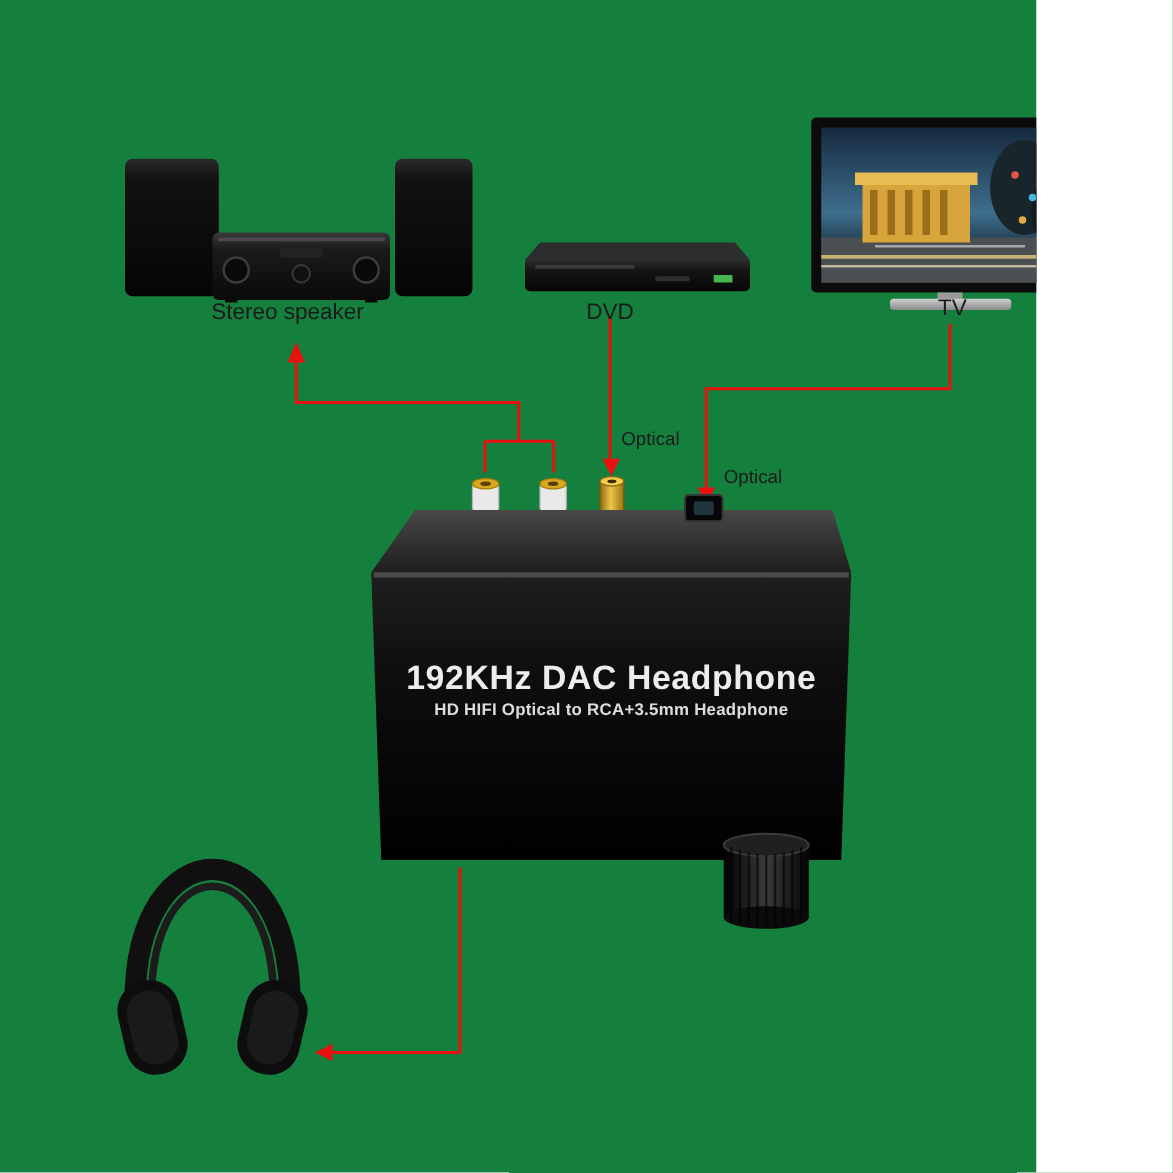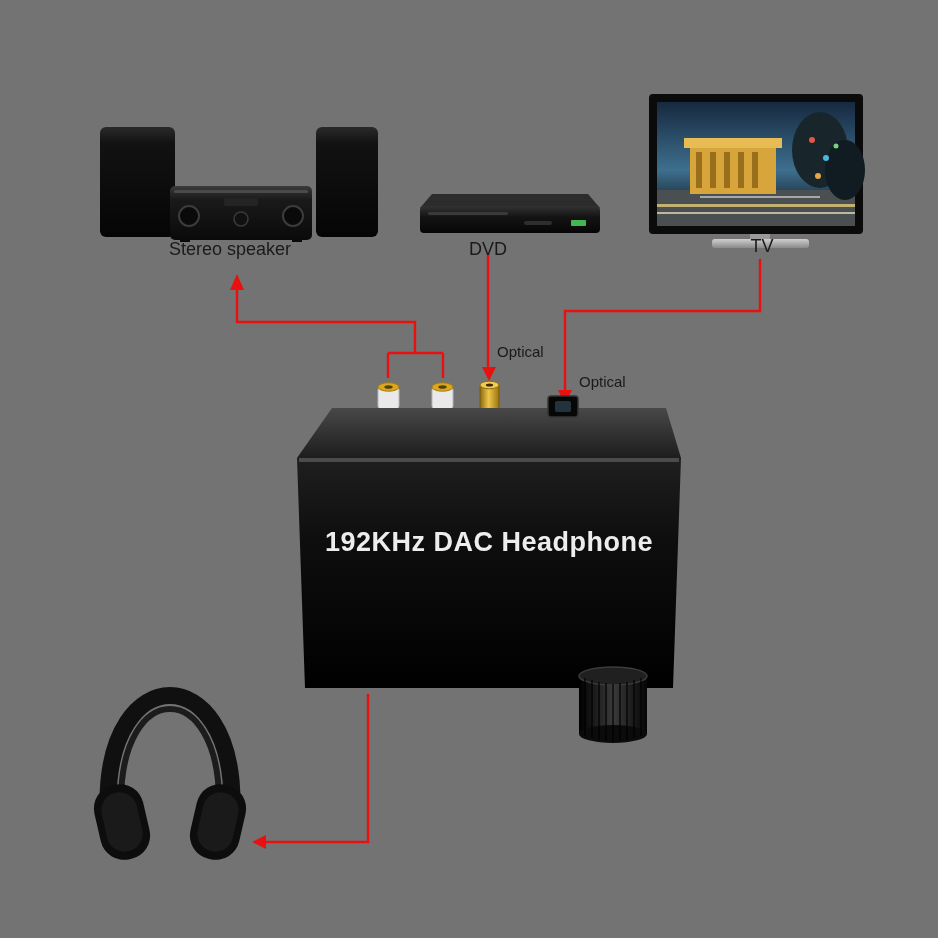--- a/index.html
+++ b/index.html
@@ -1,17 +1,17 @@
 <!DOCTYPE html>
 <html><head>
 <meta charset="utf-8">
 <style>
   html,body{margin:0;padding:0;background:#ffffff;}
   #stage{
-    position:relative;width:938px;height:938px;background:#737373;overflow:hidden;
+    position:relative;width:829px;height:938px;background:#15803d;overflow:hidden;
     font-family:"Liberation Sans", sans-serif;color:#1a1a1a;
   }
   #scene{position:absolute;left:0;top:0;width:938px;height:938px;}
   .lbl{position:absolute;white-space:nowrap;color:#1a1a1a;}
   .lbl-device{font-size:18px;}
   .lbl-port{font-size:15px;}
   .lbl-center{text-align:center;}
   #stereo-label{left:130px;top:239px;width:200px;}
   #dvd-label{left:438px;top:239px;width:100px;}
   #tv-label{left:712px;top:236px;width:100px;}
@@ -213,14 +213,15 @@
     </g>
   </svg>
 
   <div class="lbl lbl-device lbl-center" id="stereo-label">Stereo speaker</div>
   <div class="lbl lbl-device lbl-center" id="dvd-label">DVD</div>
   <div class="lbl lbl-device lbl-center" id="tv-label">TV</div>
   <div class="lbl lbl-port" id="coaxial-label">Optical</div>
   <div class="lbl lbl-port" id="optical-label">Optical</div>
 
   <div id="converter-title">192KHz DAC Headphone</div>
+  <div id="converter-subtitle">HD HIFI Optical to RCA+3.5mm Headphone</div>
 
 </div>
 
 </body></html>

